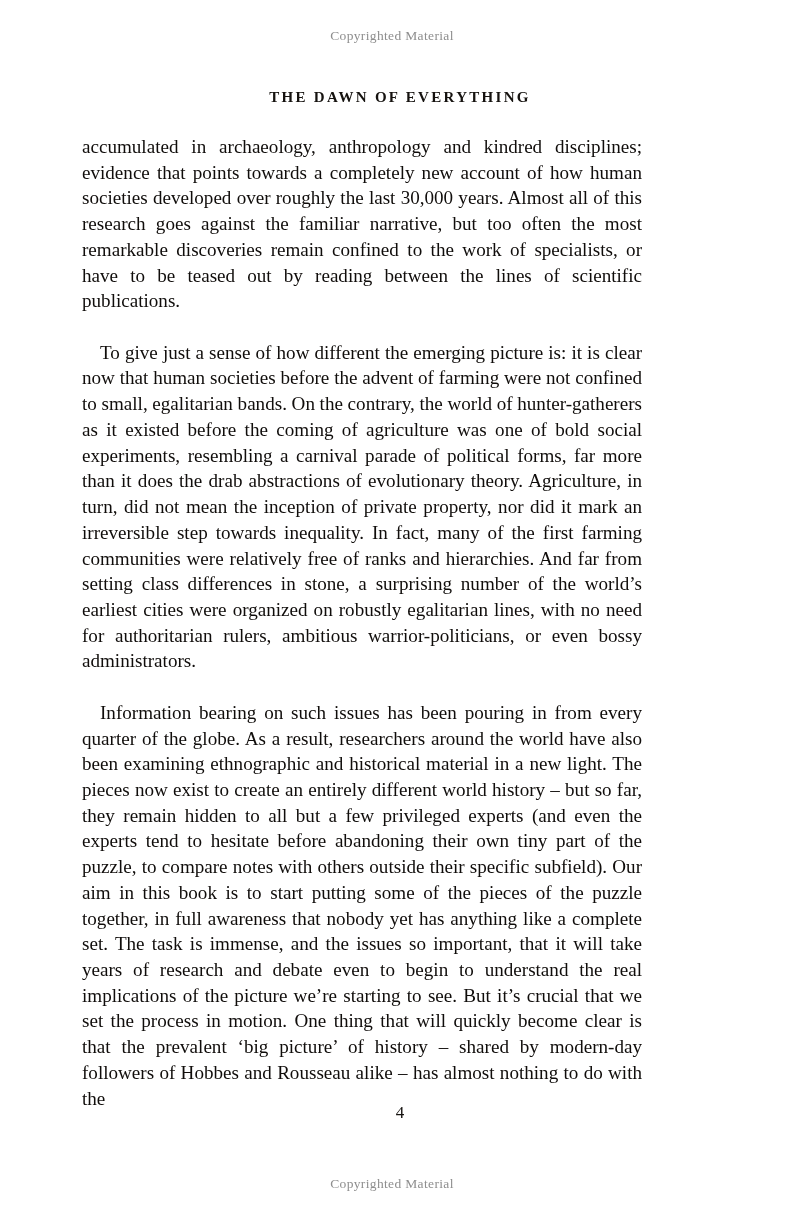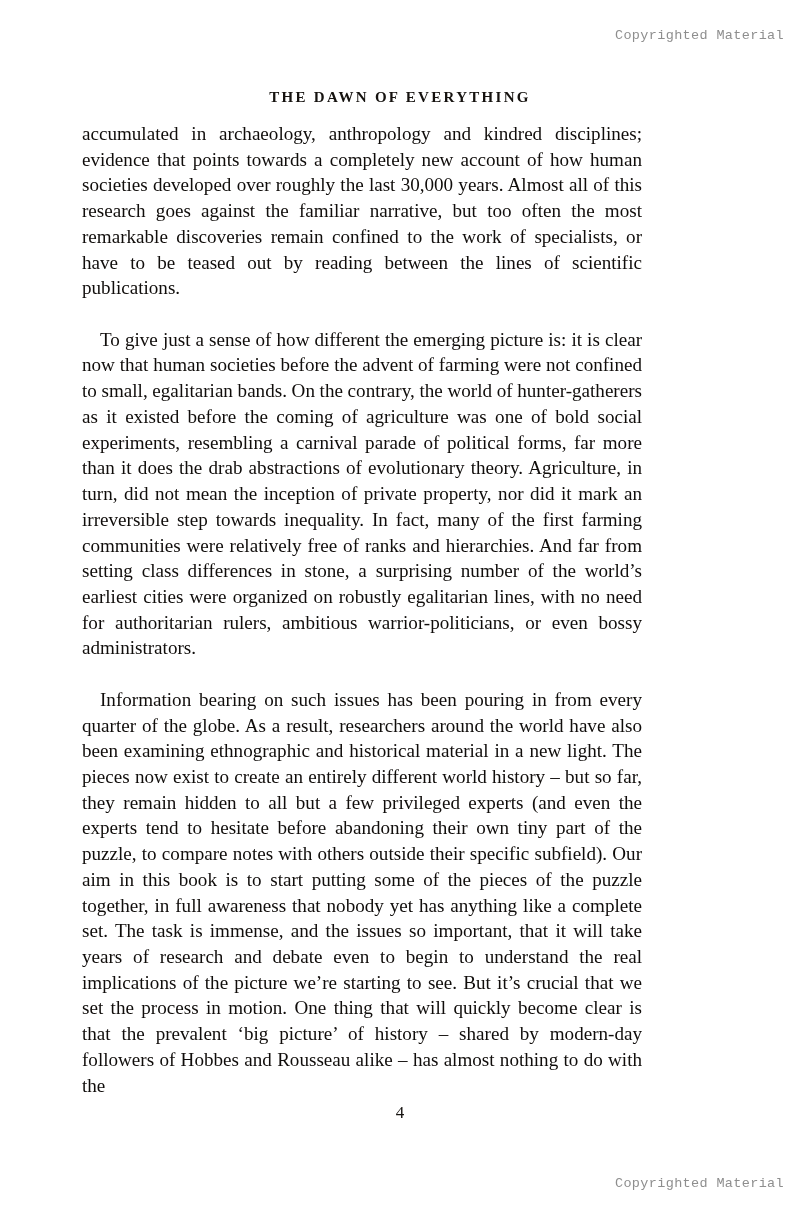--- a/index.html
+++ b/index.html
@@ -21,22 +21,22 @@
     inset: 0;
     width: 800px;
     height: 1218px;
   }
 
   
   .watermark {
     position: absolute;
     left: 0;
     width: 784px;
-    text-align: right;
-    font-family: Liberation Mono, monospace;
+    text-align: center;
+    font-family: Liberation Serif, serif;
     font-size: 13.5px;
     letter-spacing: 0.35px;
     color: #8e8e8e;
     white-space: nowrap;
   }
   .watermark-top    { top: 28px; }
   .watermark-bottom { top: 1176px; }
 
   
   .running-head {
@@ -50,21 +50,21 @@
     font-weight: 600;
     letter-spacing: 2.3px;
     color: #15120f;
     white-space: nowrap;
   }
 
   
   .text-block {
     position: absolute;
     left: 82px;
-    top: 121px;
+    top: 134px;
     width: 560px;
   }
 
   .para {
     margin: 0;
     font-size: 19.1px;
     line-height: 25.72px;
     color: #100d0b;
     text-align: justify;
     text-justify: inter-word;

